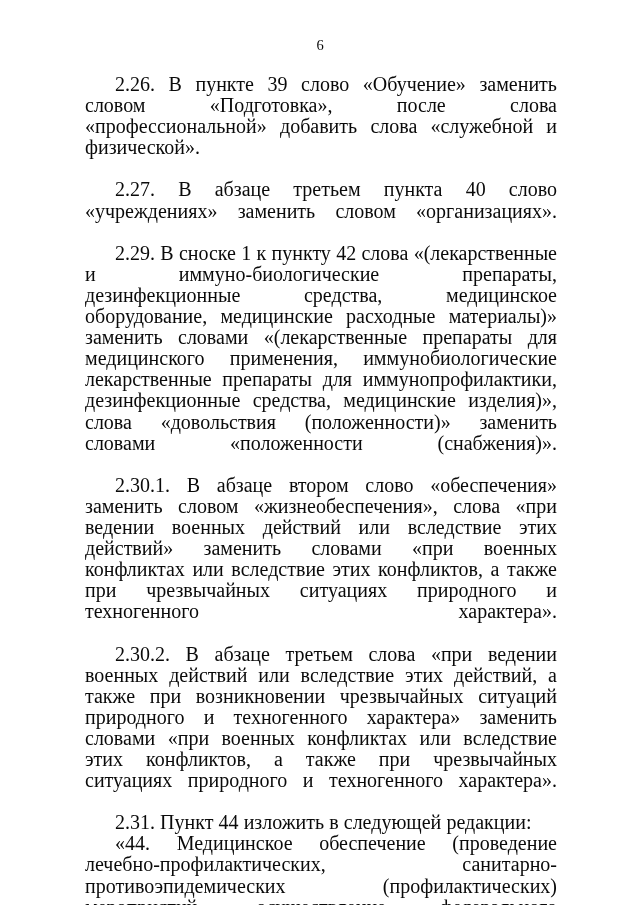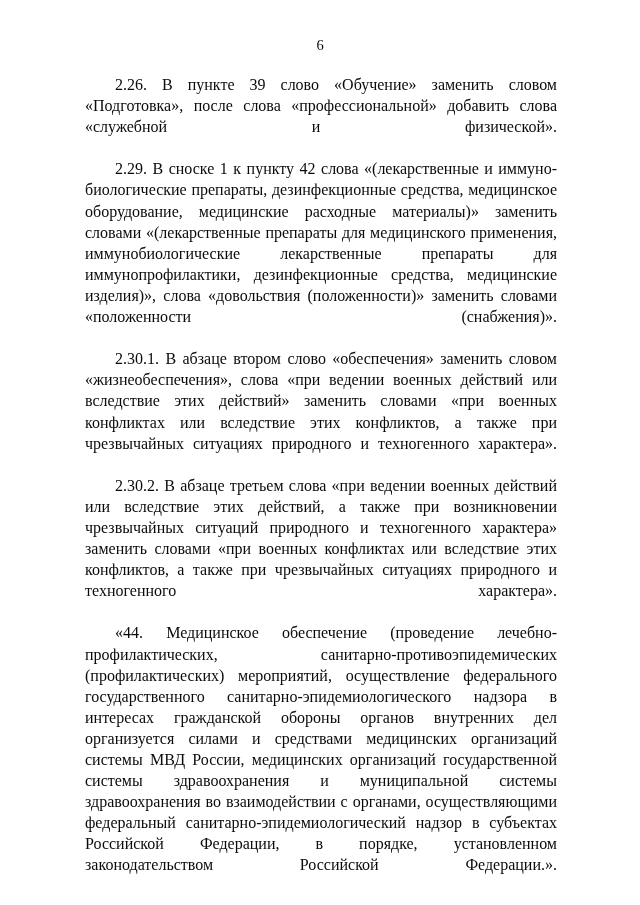--- a/index.html
+++ b/index.html
@@ -38,21 +38,21 @@
   .body-text {
     position: absolute;
     top: 74px;
     left: 85px;
     width: 472px;
   }
 
   p.para {
     margin: 0;
     padding: 0;
-    font-size: 16px;
+    font-size: 20px;
     line-height: 21.1px;
     text-align: justify;
     text-justify: inter-word;
     text-indent: 30px;
     hyphens: manual;
     -webkit-hyphens: manual;
     word-spacing: 0.1px;
   }
 
   
@@ -69,27 +69,29 @@
 <body>
 
 <div class="page">
 
   <div class="page-number">6</div>
 
   <div class="body-text">
 
     <p class="para">2.26. В пункте 39 слово «Обучение» заменить словом «Подготовка», после слова «профессиональной» добавить слова «служебной и физической».</p>
 
+    <p class="para">2.27. В абзаце третьем пункта 40 слово «учреждениях» заменить словом «организациях».</p>
 
 
     <p class="para">2.29. В сноске 1 к пункту 42 слова «(лекарственные и иммуно-биологические препараты, дезинфекционные средства, медицинское оборудование, медицинские расходные материалы)» заменить словами «(лекарственные препараты для медицинского применения, иммунобиологические лекарственные препараты для иммунопрофилактики, дезинфекционные средства, медицинские изделия)», слова «довольствия (положенности)» заменить словами «положенности (снабжения)».</p>
 
 
     <p class="para">2.30.1. В абзаце втором слово «обеспечения» заменить словом «жизнеобеспечения», слова «при ведении военных действий или вследствие этих действий» заменить словами «при военных конфликтах или вследствие этих конфликтов, а также при чрезвычайных ситуациях природного и техногенного характера».</p>
 
     <p class="para">2.30.2. В абзаце третьем слова «при ведении военных действий или вследствие этих действий, а также при возникновении чрезвычайных ситуаций природного и техногенного характера» заменить словами «при военных конфликтах или вследствие этих конфликтов, а также при чрезвычайных ситуациях природного и техногенного характера».</p>
 
 
+    <p class="para nostretch">2.31. Пункт 44 изложить в следующей редакции:</p>
 
     <p class="para">«44. Медицинское обеспечение (проведение лечебно-профилактических, санитарно-противоэпидемических (профилактических) мероприятий, осуществление федерального государственного санитарно-эпидемиологического надзора в интересах гражданской обороны органов внутренних дел организуется силами и средствами медицинских организаций системы МВД России, медицинских организаций государственной системы здравоохранения и муниципальной системы здравоохранения во взаимодействии с органами, осуществляющими федеральный санитарно-эпидемиологический надзор в субъектах Российской Федерации, в порядке, установленном законодательством Российской Федерации.».</p>
 
   </div>
 </div>
 
 </body></html>

